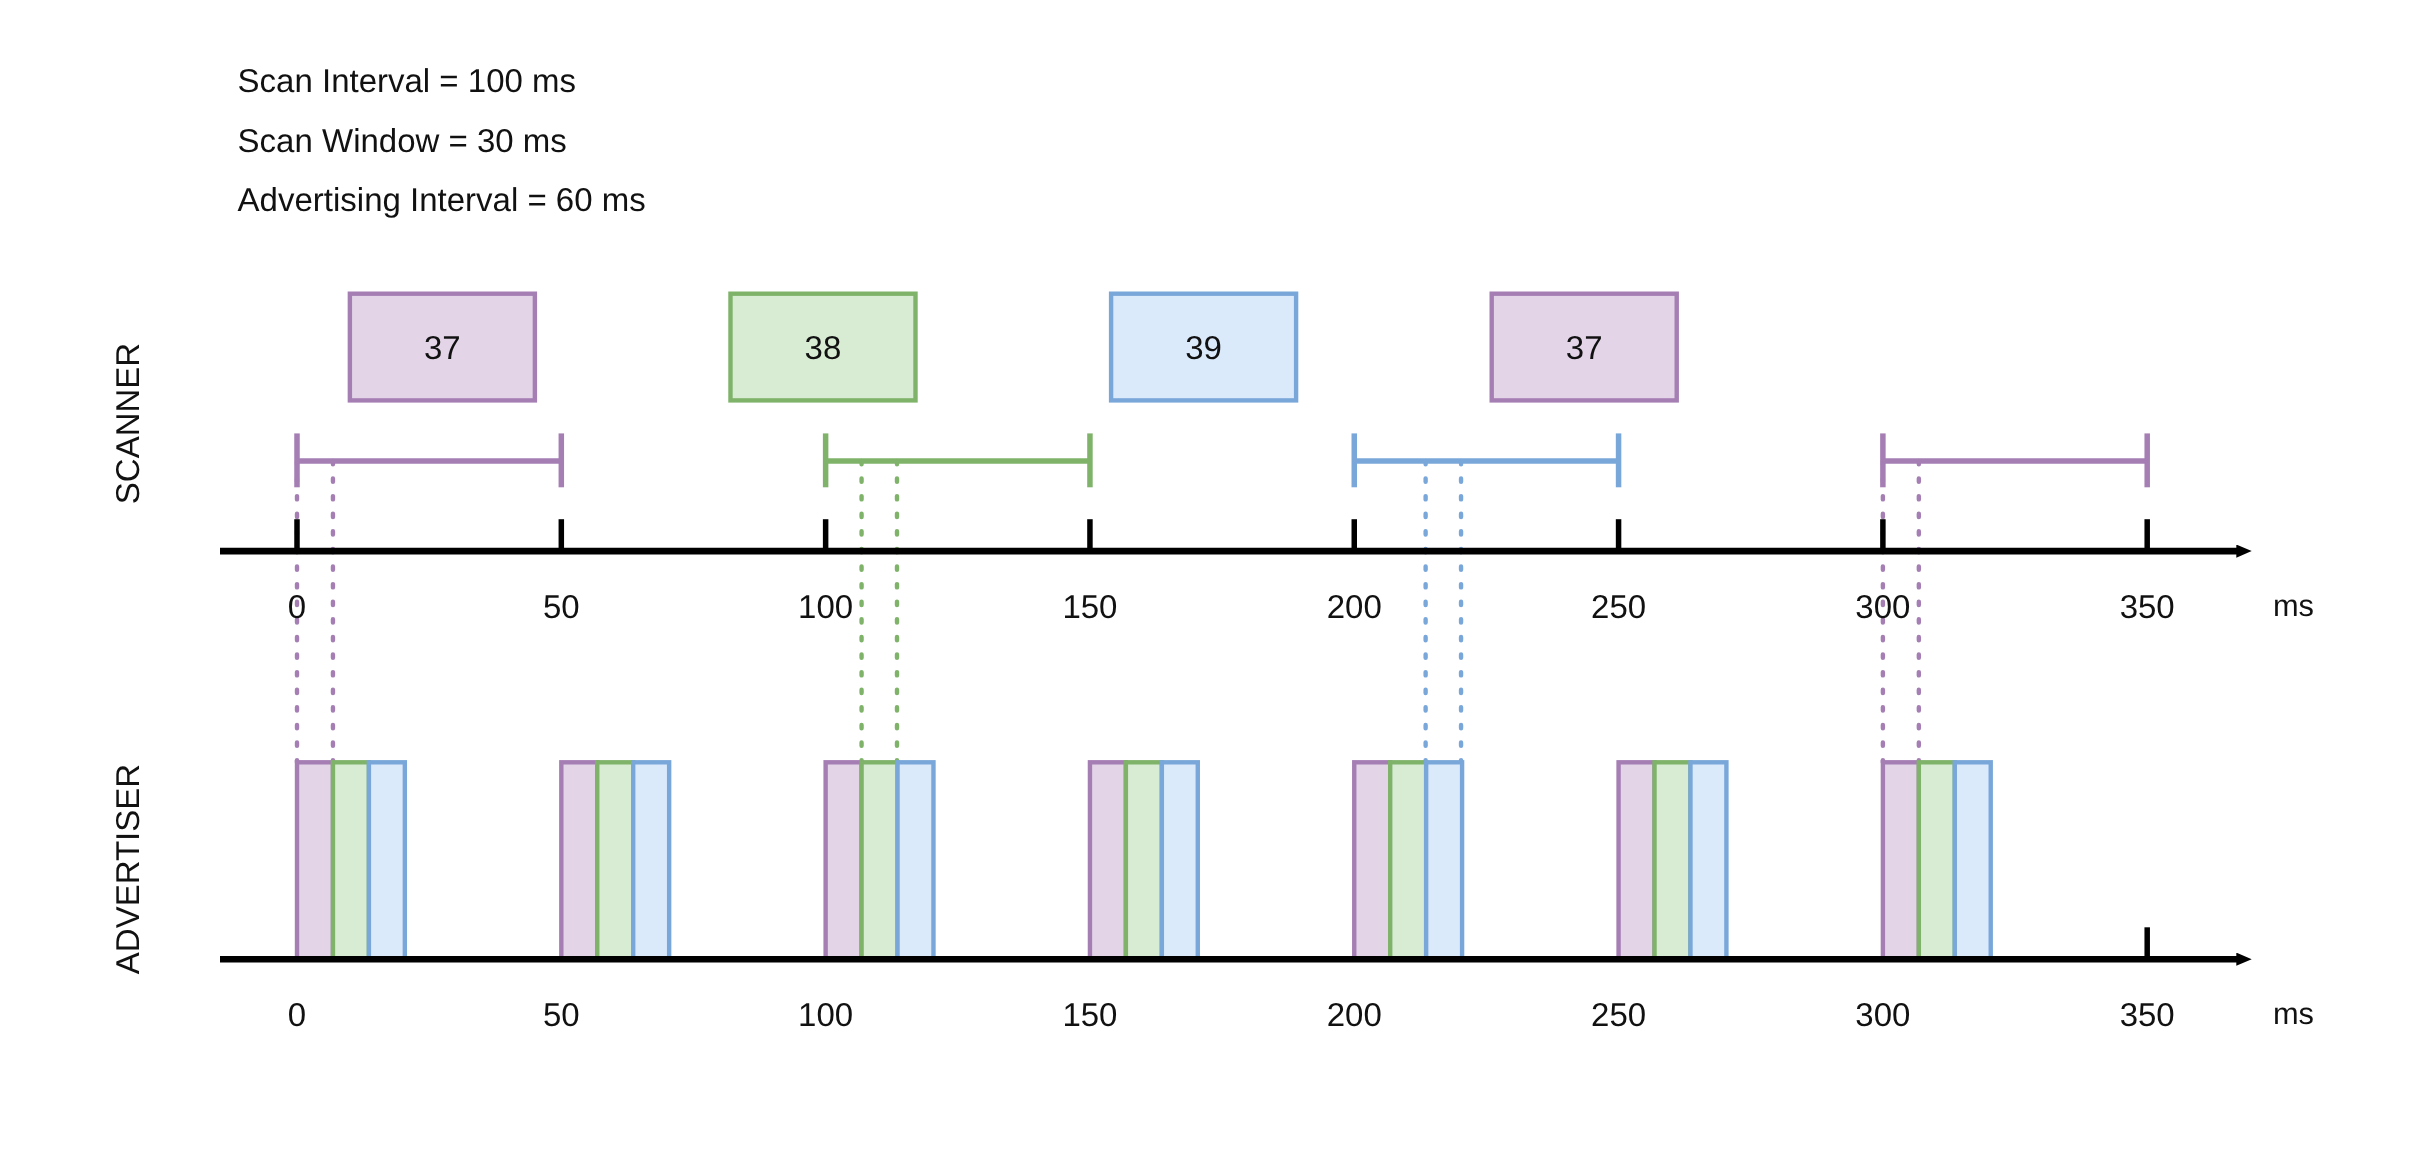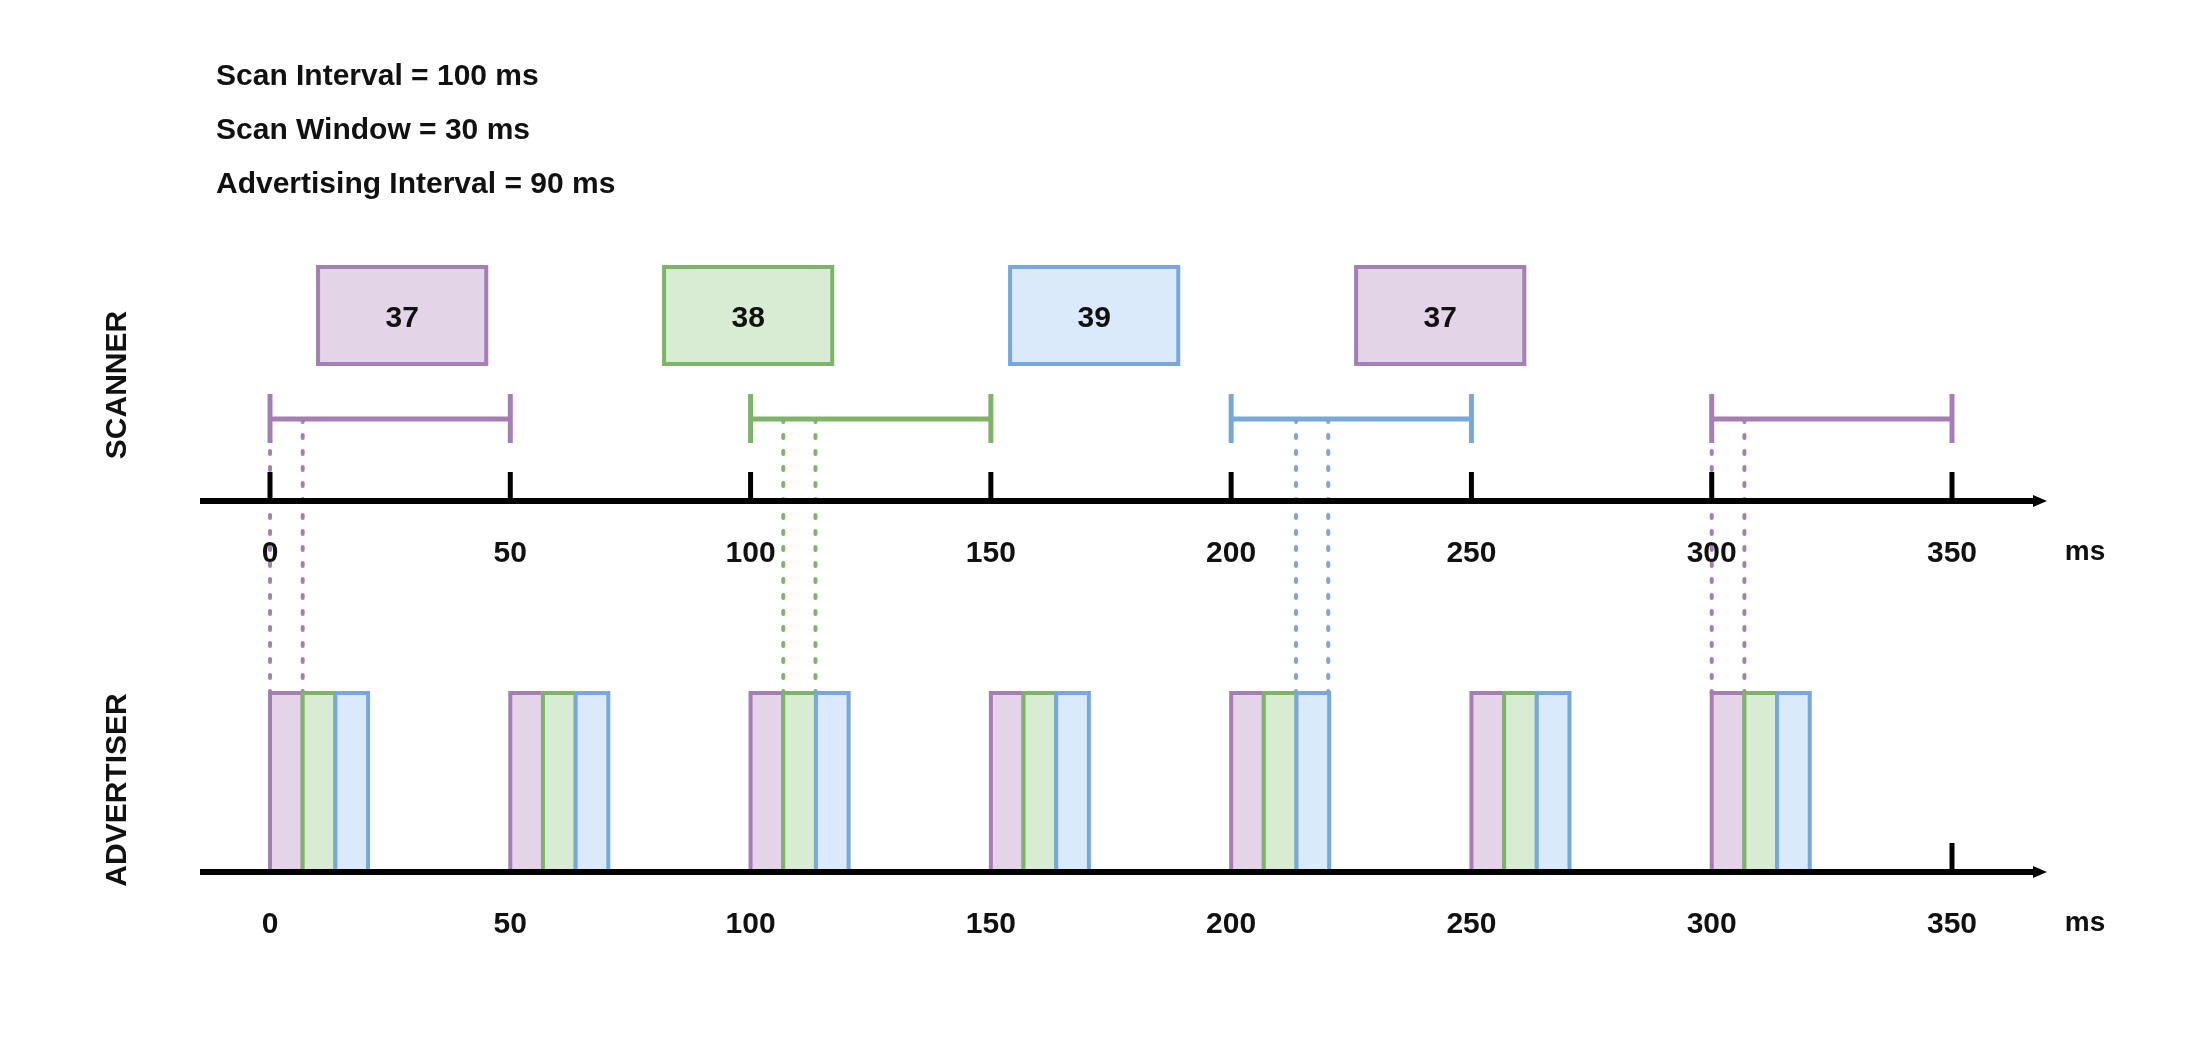--- a/index.html
+++ b/index.html
@@ -1,36 +1,36 @@
 <!DOCTYPE html>
 <html><head>
 <meta charset="utf-8">
 <style>
   html,body{margin:0;padding:0;background:#ffffff;}
   body{width:2190px;height:1050px;overflow:hidden;
        font-family:"Liberation Sans","DejaVu Sans",sans-serif;}
-  #root{position:relative;width:2190px;height:910px;background:#fff;font-weight:bold;}
+  #root{position:relative;width:2190px;height:910px;background:#fff;}
   .legend{position:absolute;left:216px;top:48px;}
   .legend div{font-size:30px;color:#111;line-height:54px;white-space:pre;}
   svg{position:absolute;left:0;top:0;}
   text{font-family:"Liberation Sans","DejaVu Sans",sans-serif;fill:#111;}
   .axis-label{font-size:30px;}
   .unit{font-size:28px;}
   .ch{font-size:30px;}
   .rowlabel{font-size:30px;}
 </style>
 </head>
 <body>
 
 <div id="root">
 
   <div class="legend">
     <div>Scan Interval = 100 ms</div>
     <div>Scan Window = 30 ms</div>
-    <div>Advertising Interval = 90 ms</div>
+    <div>Advertising Interval = 60 ms</div>
   </div>
 
   <svg id="plot" width="2190" height="1050">
     <defs>
       <marker id="arrow" markerWidth="14" markerHeight="12" refX="2" refY="6" orient="auto" markerUnits="userSpaceOnUse">
         <path d="M0,0 L14,6 L0,12 z" fill="#000"></path>
       </marker>
     </defs>
 
     <g id="scanner-row">

